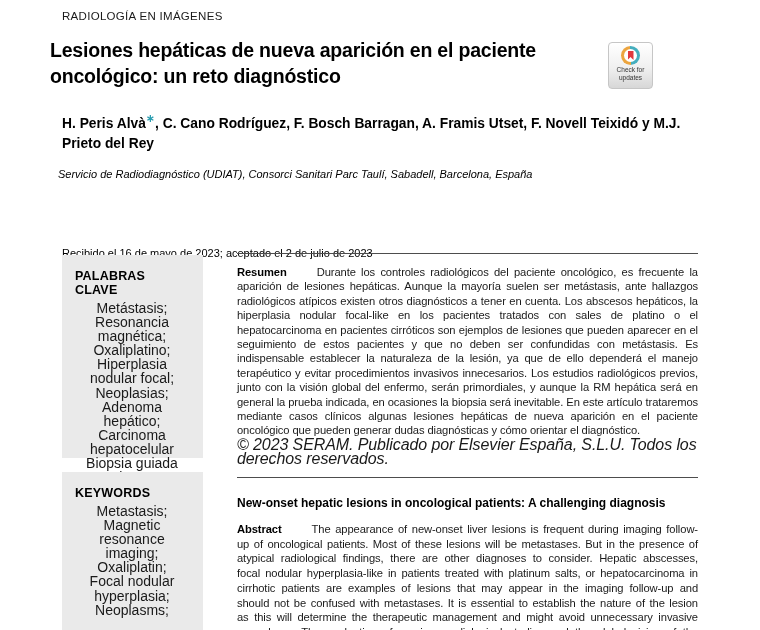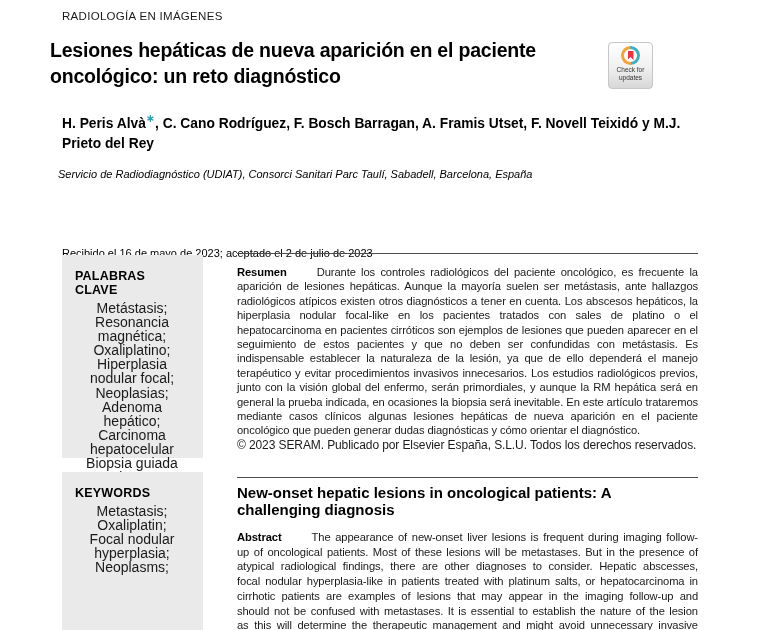--- a/index.html
+++ b/index.html
@@ -48,23 +48,23 @@
   .kw-box-2 { top:472px; height:190px; }
   .kw-heading { font-size:12.5px; font-weight:bold; letter-spacing:0.2px; margin-bottom:4px; color:#000; }
   .kw { font-size:14px; line-height:14.1px; color:#1a1a1a;text-align:center; }
   .col-right { position:absolute; left:237px; top:253px; width:461px; }
   .rule { height:0; border-top:1.4px solid #4d4d4d; }
   .abstract-es {
     margin-top:11px; text-align:justify;
     font-size:11.2px; line-height:14.4px; letter-spacing:-0.1px; color:#1a1a1a;
   }
   .abstract-label { font-weight:bold; color:#000; margin-right:30px; }
-  .copyright { font-size:12px; line-height:14.4px; letter-spacing:-0.1px; color:#1a1a1a; }
+  .copyright { font-size:16px; line-height:14.4px; letter-spacing:-0.1px; color:#1a1a1a;font-style:italic; }
   .section-en { position:absolute; left:237px; top:477px; width:461px; }
-  .en-title { margin-top:6px; font-size:15px; font-weight:bold; color:#000; }
+  .en-title { margin-top:18px; font-size:12px; font-weight:bold; color:#000; }
   .abstract-en {
     margin-top:12px; text-align:justify;
     font-size:11.2px; line-height:14.7px; letter-spacing:-0.1px; word-spacing:1px; color:#1a1a1a;
   }
 </style>
 </head>
 <body>
 
 <div class="page">
 
@@ -102,20 +102,21 @@
         <div class="kw">Adenoma hepático;</div>
         <div class="kw">Carcinoma hepatocelular</div>
         <div class="kw">Biopsia guiada por imagen;</div>
       </div>
   </div>
 
   <div class="kw-box kw-box-2" style="background: rgb(234, 234, 234);">
     <div class="kw-heading">KEYWORDS</div>
     <div>
         <div class="kw">Metastasis;</div>
+        <div class="kw">Magnetic resonance imaging;</div>
         <div class="kw">Oxaliplatin;</div>
         <div class="kw">Focal nodular hyperplasia;</div>
         <div class="kw">Neoplasms;</div>
       </div>
   </div>
 
   <div class="col-right">
     <div class="rule" style="border-top-color: rgb(77, 77, 77);"></div>
     <div class="abstract-es">
       <span class="abstract-label">Resumen</span><span>Durante los controles radiológicos del paciente oncológico, es frecuente la aparición de lesiones hepáticas. Aunque la mayoría suelen ser metástasis, ante hallazgos radiológicos atípicos existen otros diagnósticos a tener en cuenta. Los abscesos hepáticos, la hiperplasia nodular focal-like en los pacientes tratados con sales de platino o el hepatocarcinoma en pacientes cirróticos son ejemplos de lesiones que pueden aparecer en el seguimiento de estos pacientes y que no deben ser confundidas con metástasis. Es indispensable establecer la naturaleza de la lesión, ya que de ello dependerá el manejo terapéutico y evitar procedimientos invasivos innecesarios. Los estudios radiológicos previos, junto con la visión global del enfermo, serán primordiales, y aunque la RM hepática será en general la prueba indicada, en ocasiones la biopsia será inevitable. En este artículo trataremos mediante casos clínicos algunas lesiones hepáticas de nueva aparición en el paciente oncológico que pueden generar dudas diagnósticas y cómo orientar el diagnóstico.</span>

